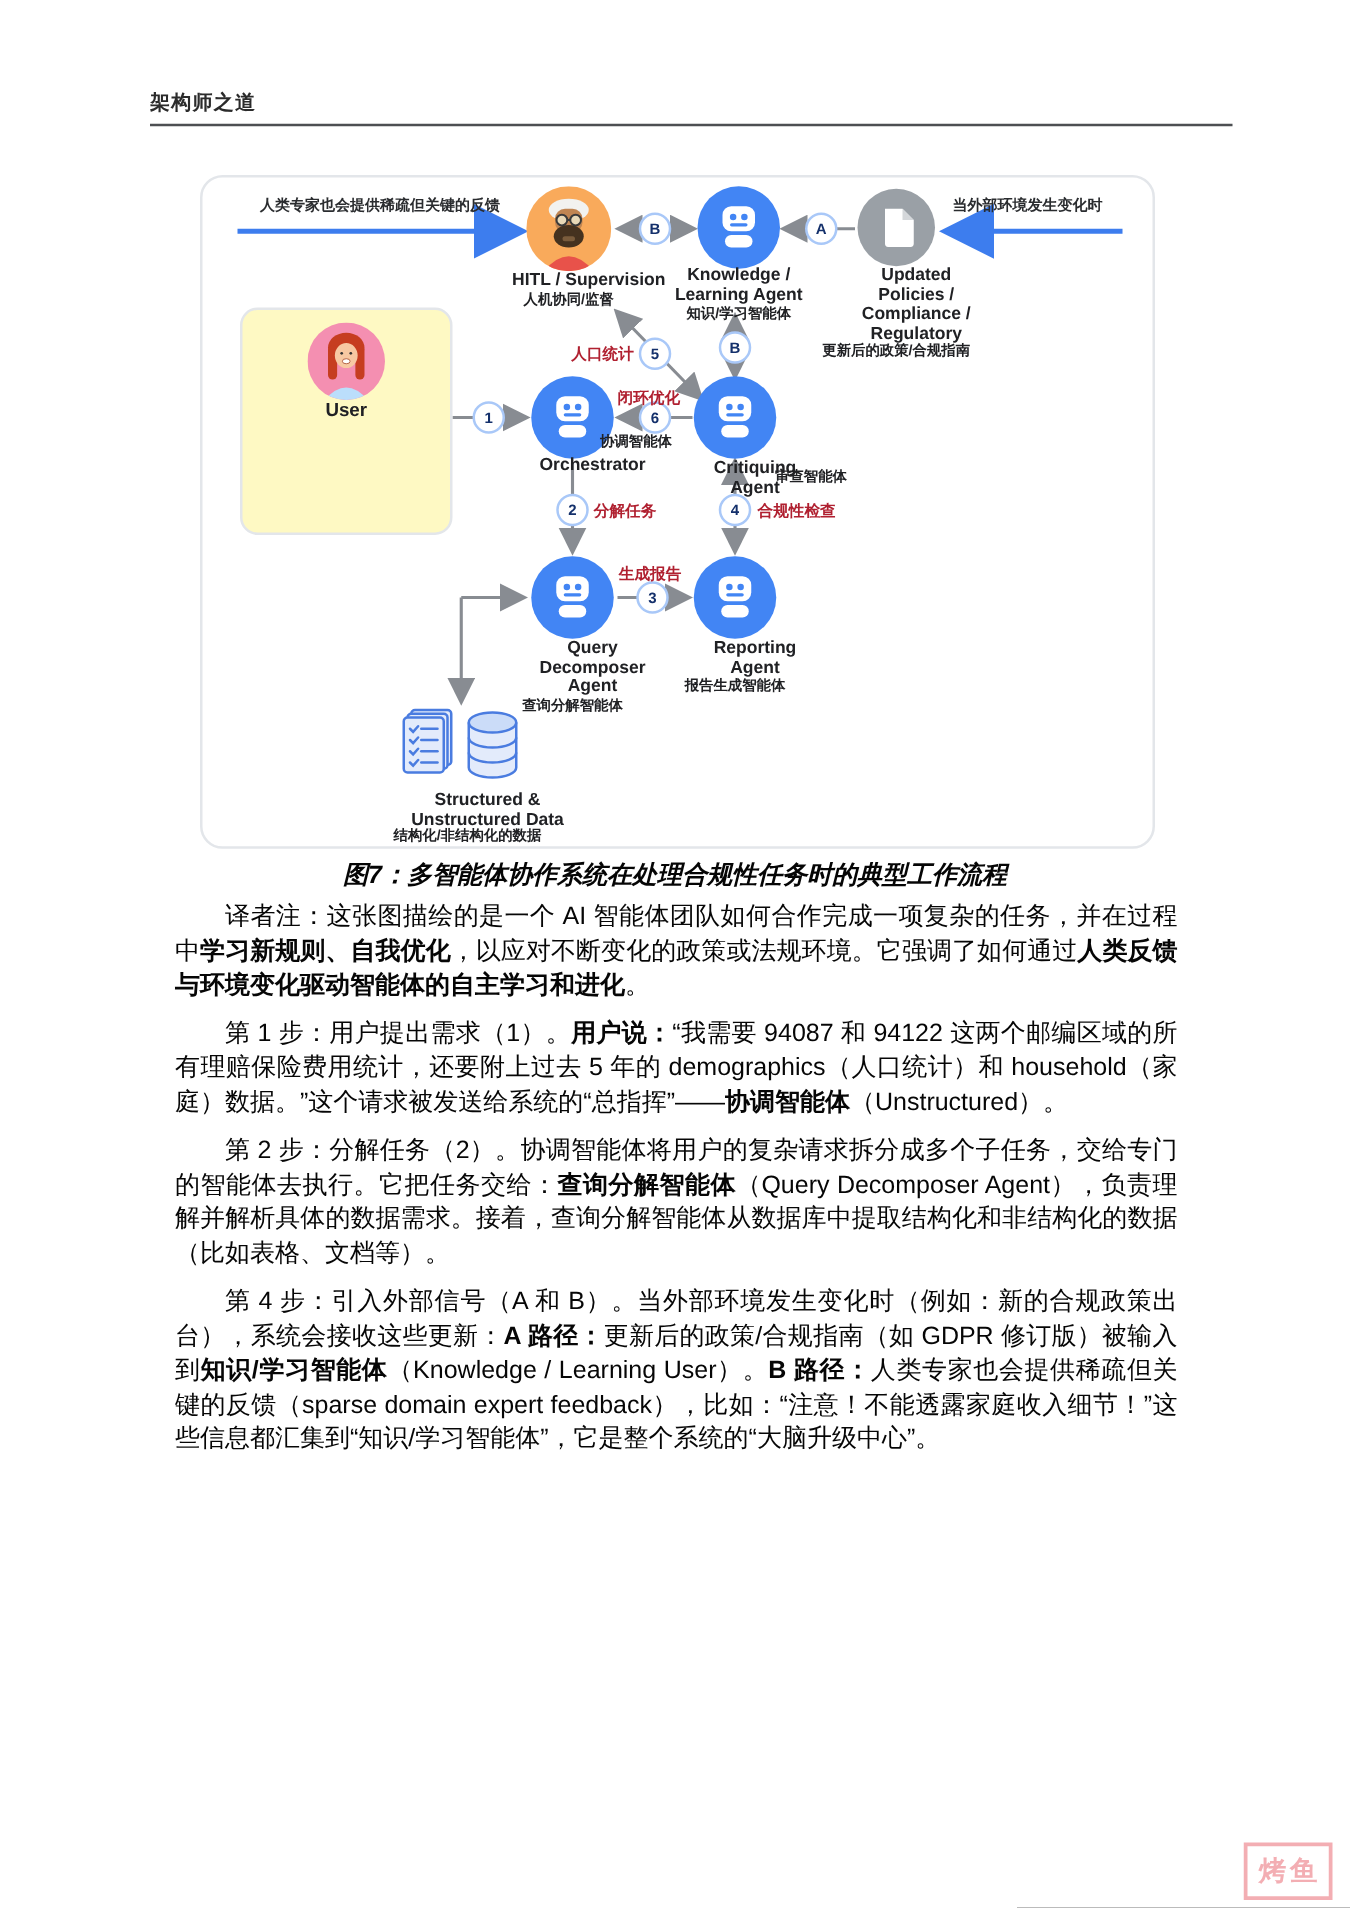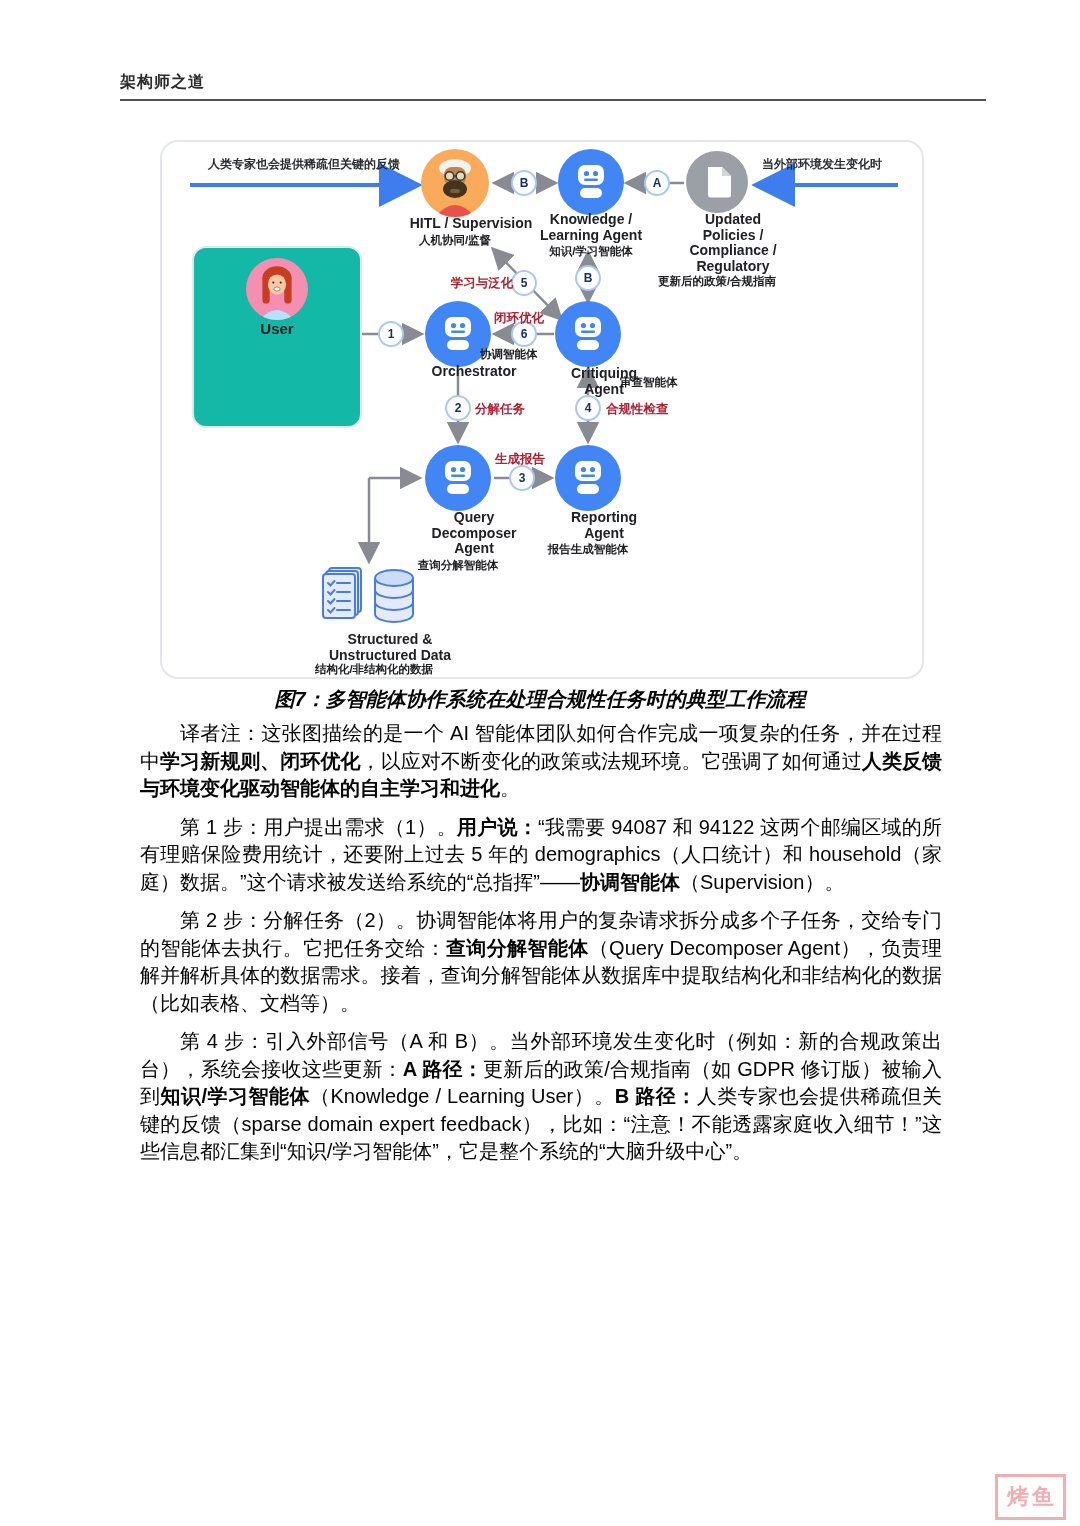--- a/index.html
+++ b/index.html
@@ -23,21 +23,21 @@
             color:#202124;text-align:center;white-space:pre-line;width:max-content;}
   .zh-left{transform:none;text-align:left;}
   .badge{position:absolute;transform:translate(-50%,-50%);width:22px;height:22px;border-radius:50%;
          background:#fff;border:2px solid #a9c8f8;color:#14306b;font-weight:700;font-size:12px;
          display:flex;align-items:center;justify-content:center;z-index:3;}
   .red-label{position:absolute;color:#b02030;font-weight:700;font-size:12.5px;width:max-content;z-index:3;}
   .red-center{transform:translateX(-50%);}
   .arrow-note{position:absolute;transform:translateX(-50%);font-size:12px;font-weight:700;color:#2a2c2f;width:max-content;}
 
   
-  .user-card{position:absolute;left:30px;top:104px;width:166px;height:178px;background:#14b8a6;
+  .user-card{position:absolute;left:30px;top:104px;width:166px;height:178px;background:#fef9c3;
              border:2px solid #e3e6ea;border-radius:14px;}
   .user-name{position:absolute;left:83px;top:72px;transform:translateX(-50%);font-weight:700;font-size:15px;color:#202124;}
   .user-msg{position:absolute;left:13px;top:98px;right:6px;font-family:"DejaVu Sans Mono",monospace;
             font-size:10.5px;line-height:13.5px;color:#3c4043;font-weight:700;white-space:pre-line;}
 
   
   .caption{left:0;top:686px;width:1080px;text-align:center;font-size:20px;font-weight:700;font-style:italic;color:#050505;}
   .body-text{left:140px;top:720px;width:802px;}
   .body-text p{margin:0 0 11px 0;font-size:20px;line-height:27.5px;text-align:justify;text-indent:2em;color:#060606;}
   .body-text b{font-weight:700;}
@@ -243,32 +243,32 @@
     <div class="badge" style="left:362px;top:41px;">B</div>
     <div class="badge" style="left:495px;top:41px;">A</div>
     <div class="badge" style="left:362px;top:141px;">5</div>
     <div class="badge" style="left:426px;top:136px;">B</div>
     <div class="badge" style="left:229px;top:192px;">1</div>
     <div class="badge" style="left:362px;top:192px;">6</div>
     <div class="badge" style="left:296px;top:266px;">2</div>
     <div class="badge" style="left:426px;top:266px;">4</div>
     <div class="badge" style="left:360px;top:336px;">3</div>
 
-    <div class="red-label red-center" style="left:320px;top:133px;">学习与泛化</div>
+    <div class="red-label red-center" style="left:320px;top:133px;">人口统计</div>
     <div class="red-label red-center" style="left:357px;top:168px;">闭环优化</div>
     <div class="red-label" style="left:313px;top:259px;">分解任务</div>
     <div class="red-label" style="left:444px;top:259px;">合规性检查</div>
     <div class="red-label red-center" style="left:358px;top:309px;">生成报告</div>
   </div>
 
   <div class="abs caption">图7：多智能体协作系统在处理合规性任务时的典型工作流程</div>
 
   <div class="abs body-text">
-      <p><span>译者注：这张图描绘的是一个 AI 智能体团队如何合作完成一项复杂的任务，并在过程中</span><b>学习新规则、闭环优化</b><span>，以应对不断变化的政策或法规环境。它强调了如何通过</span><b>人类反馈与环境变化驱动智能体的自主学习和进化</b><span>。</span></p>
-      <p><span>第 1 步：用户提出需求（1）。</span><b>用户说：</b><span>“我需要 94087 和 94122 这两个邮编区域的所有理赔保险费用统计，还要附上过去 5 年的 demographics（人口统计）和 household（家庭）数据。”这个请求被发送给系统的“总指挥”——</span><b>协调智能体</b><span>（Supervision）。</span></p>
+      <p><span>译者注：这张图描绘的是一个 AI 智能体团队如何合作完成一项复杂的任务，并在过程中</span><b>学习新规则、自我优化</b><span>，以应对不断变化的政策或法规环境。它强调了如何通过</span><b>人类反馈与环境变化驱动智能体的自主学习和进化</b><span>。</span></p>
+      <p><span>第 1 步：用户提出需求（1）。</span><b>用户说：</b><span>“我需要 94087 和 94122 这两个邮编区域的所有理赔保险费用统计，还要附上过去 5 年的 demographics（人口统计）和 household（家庭）数据。”这个请求被发送给系统的“总指挥”——</span><b>协调智能体</b><span>（Unstructured）。</span></p>
       <p><span>第 2 步：分解任务（2）。协调智能体将用户的复杂请求拆分成多个子任务，交给专门的智能体去执行。它把任务交给：</span><b>查询分解智能体</b><span>（Query Decomposer Agent），负责理解并解析具体的数据需求。接着，查询分解智能体从数据库中提取结构化和非结构化的数据（比如表格、文档等）。</span></p>
       <p><span>第 4 步：引入外部信号（A 和 B）。当外部环境发生变化时（例如：新的合规政策出台），系统会接收这些更新：</span><b>A 路径：</b><span>更新后的政策/合规指南（如 GDPR 修订版）被输入到</span><b>知识/学习智能体</b><span>（Knowledge / Learning User）。</span><b>B 路径：</b><span>人类专家也会提供稀疏但关键的反馈（sparse domain expert feedback），比如：“注意！不能透露家庭收入细节！”这些信息都汇集到“知识/学习智能体”，它是整个系统的“大脑升级中心”。</span></p>
     </div>
 
   <div class="abs seal">
     <span>烤鱼</span>
   </div>
 
 </div>
 

